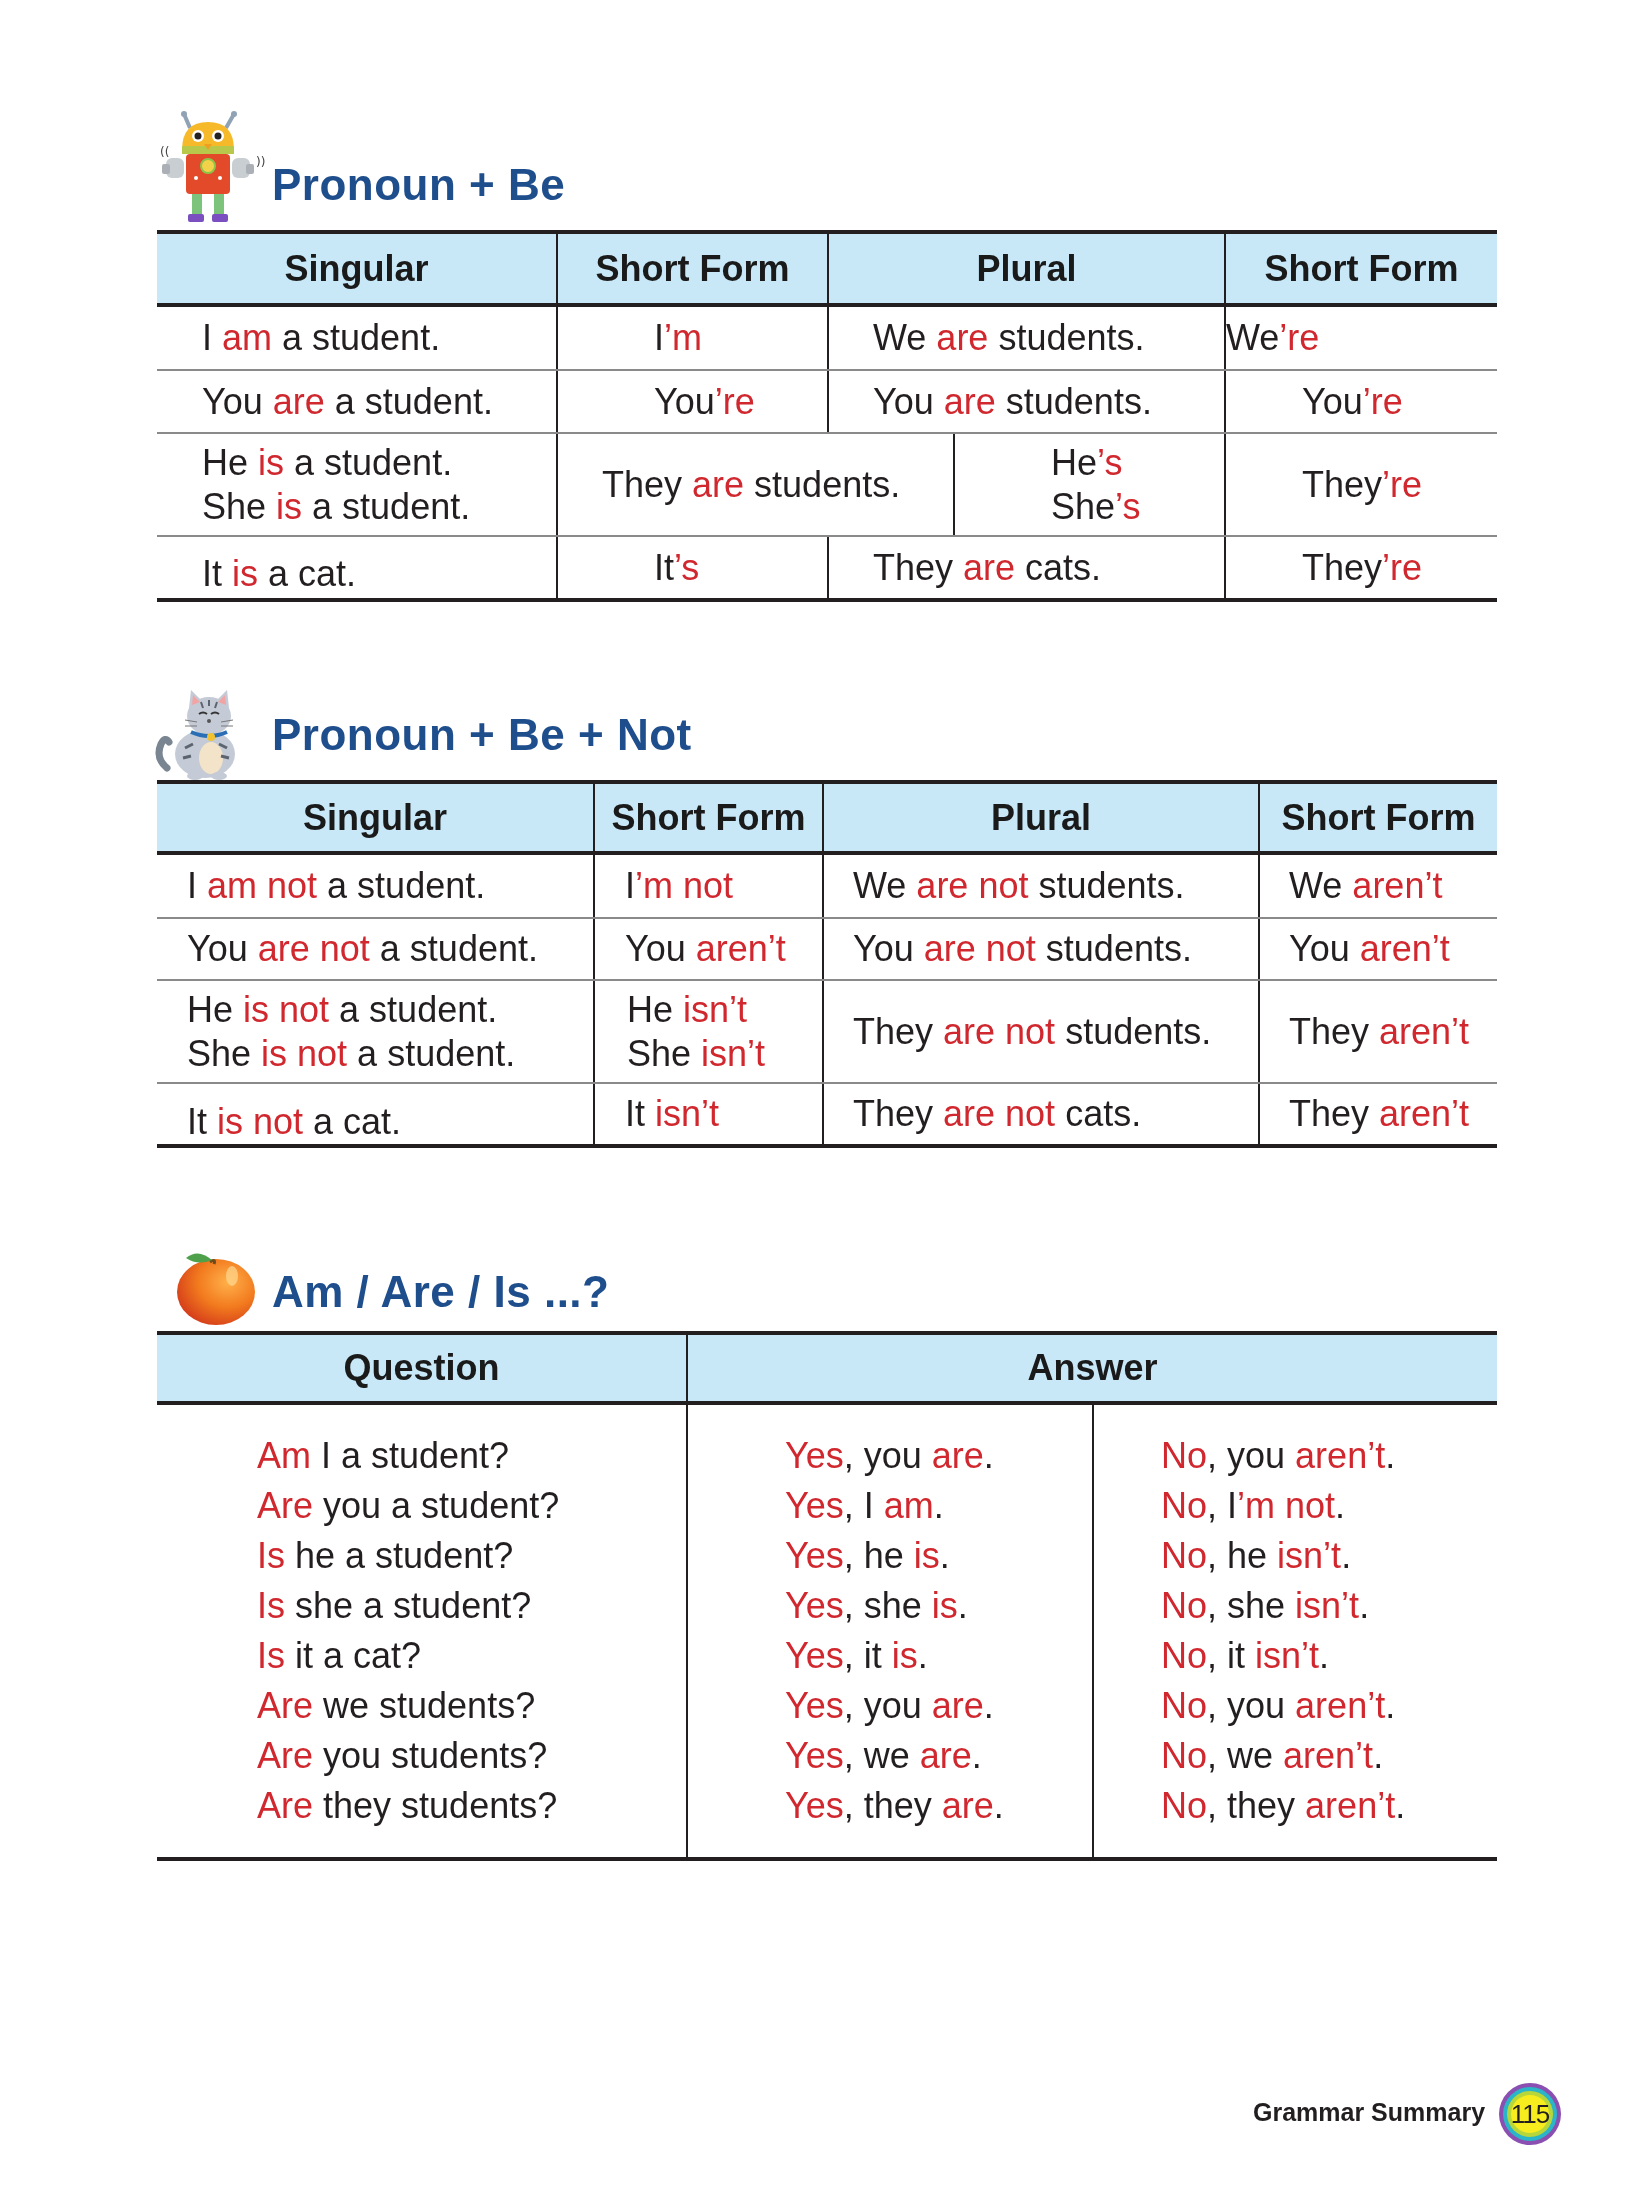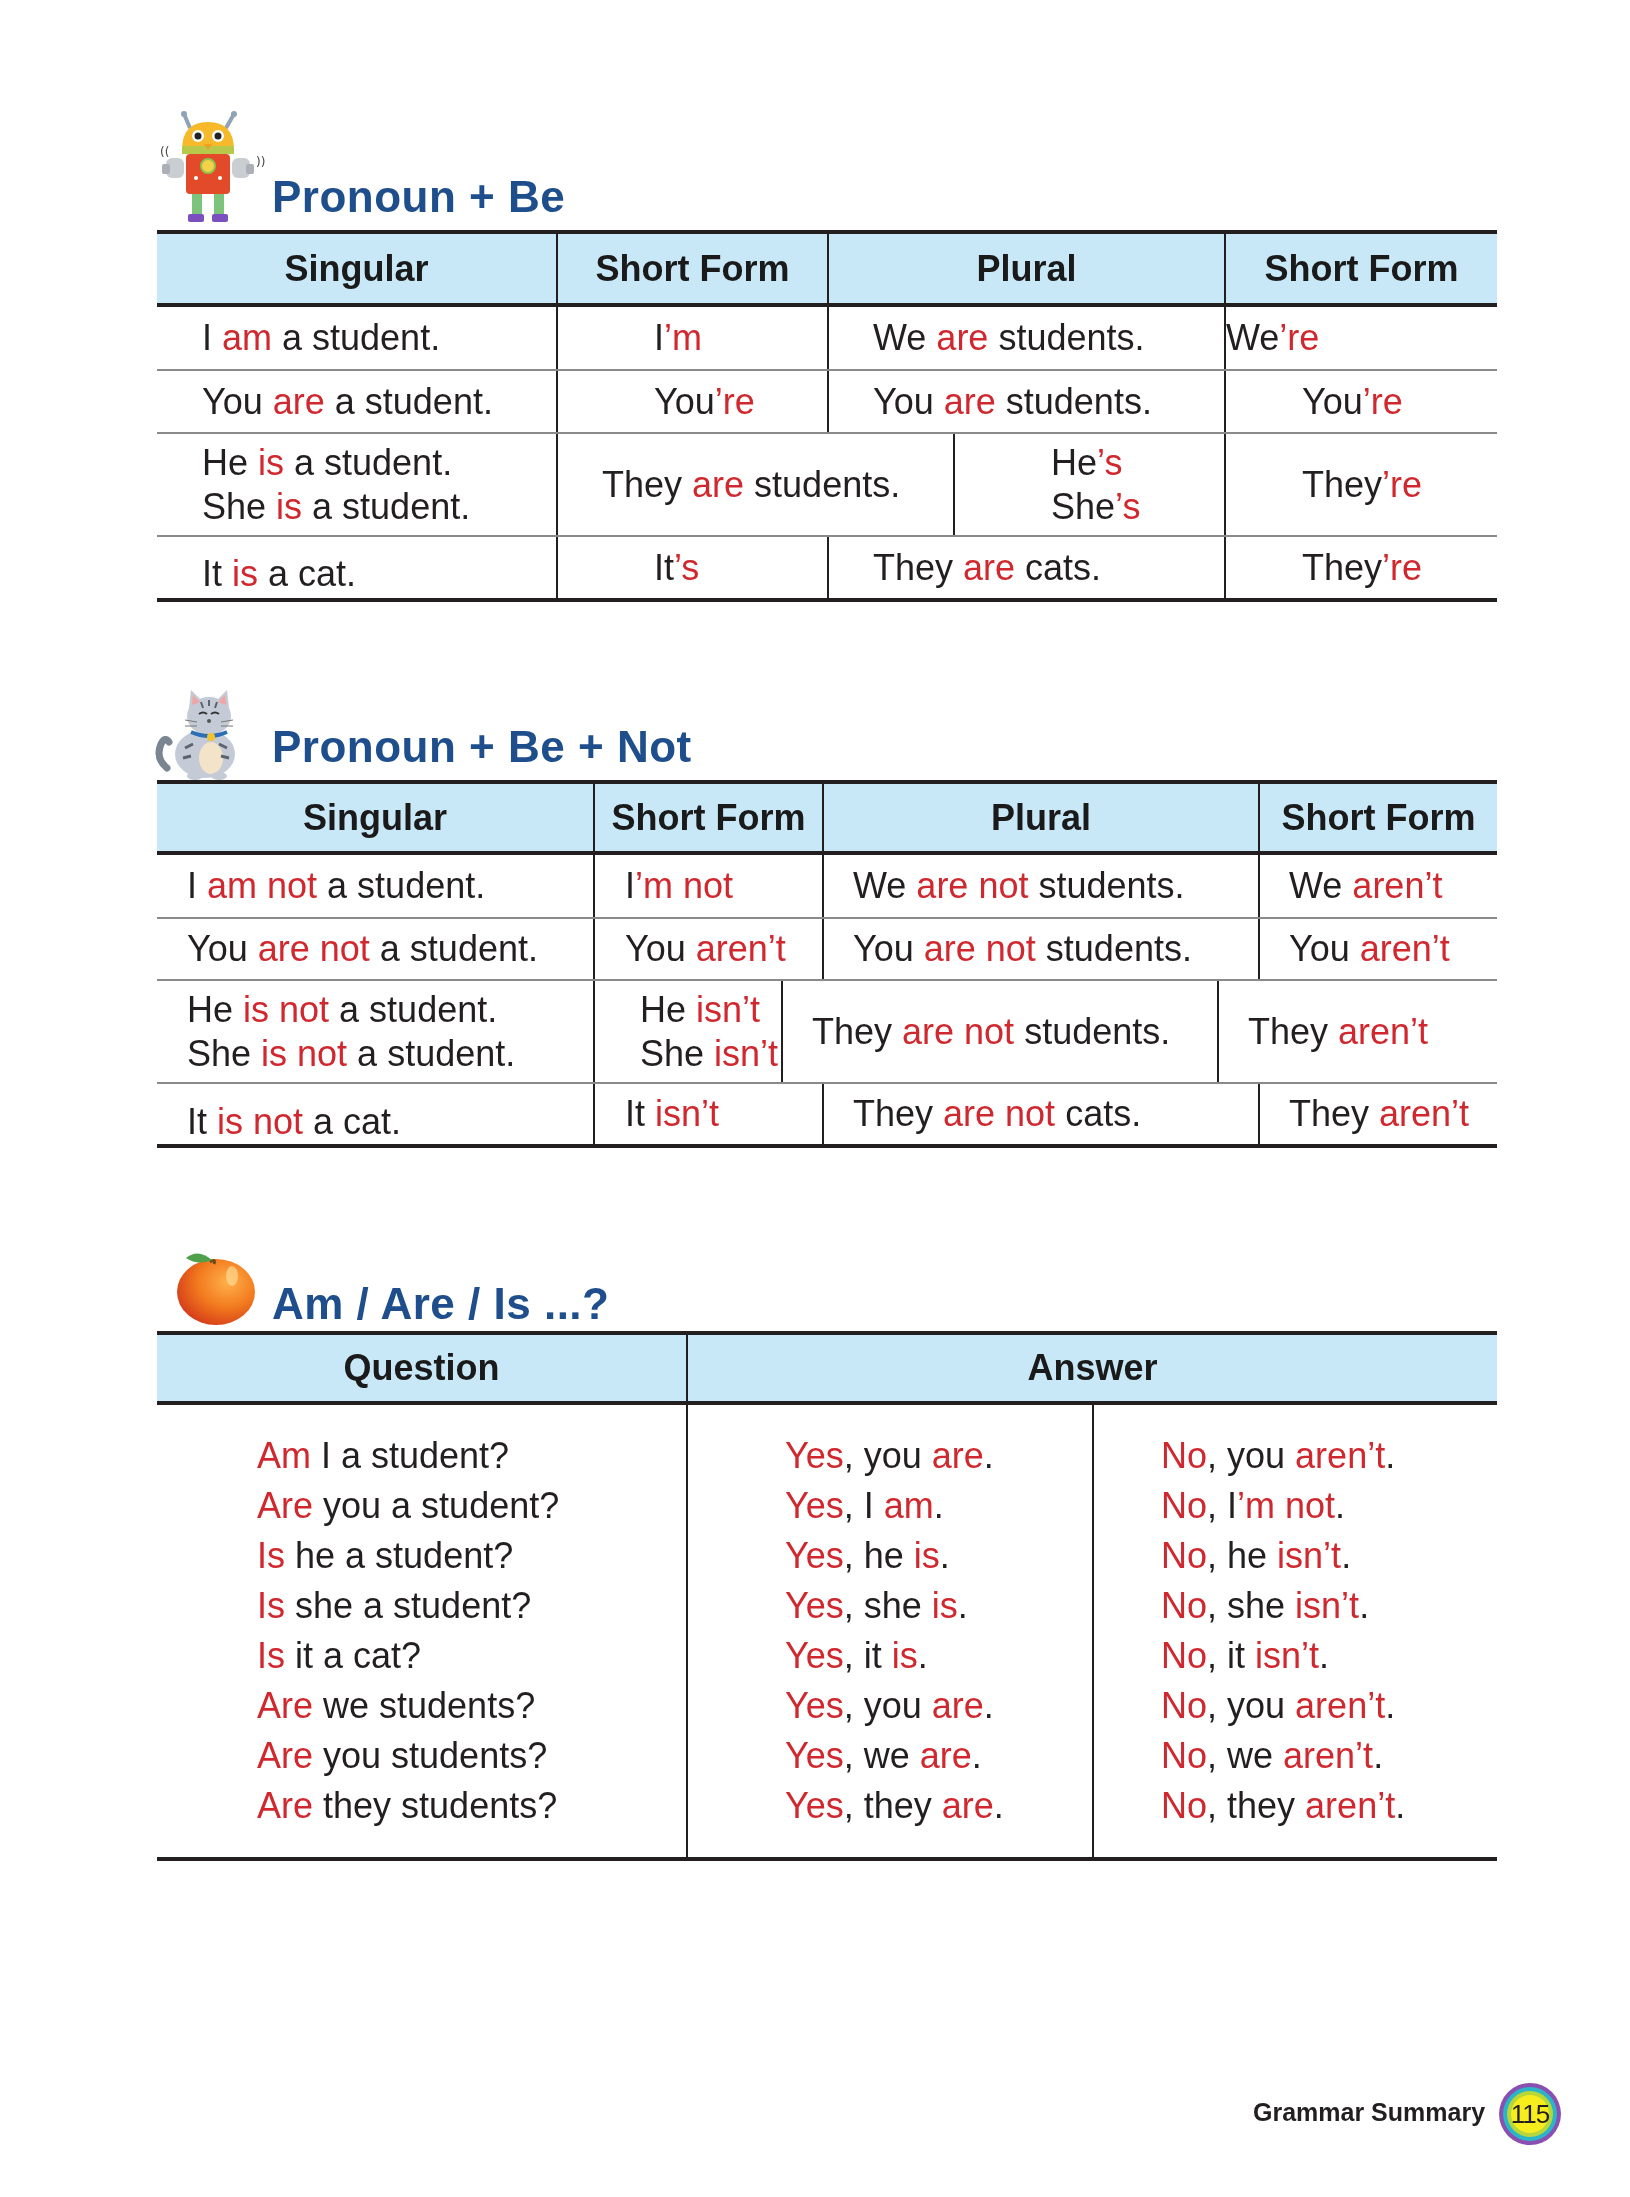--- a/index.html
+++ b/index.html
@@ -1,19 +1,19 @@
 <!DOCTYPE html>
 <html><head>
 <meta charset="utf-8">
 <style>
   * { box-sizing: border-box; margin: 0; padding: 0; }
   html, body { width: 1630px; height: 2197px; background: #ffffff; }
   body { position: relative; font-family: "Liberation Sans", "DejaVu Sans", sans-serif; color: #231f20; overflow: hidden; }
 
-  .section-title { position: absolute; font-weight: bold; font-size: 44px; color: #1f4e8c; letter-spacing: 0.5px; white-space: nowrap; line-height: 1; margin-top: 12px; }
+  .section-title { position: absolute; font-weight: bold; font-size: 44px; color: #1f4e8c; letter-spacing: 0.5px; white-space: nowrap; line-height: 1; }
   .icon-box { position: absolute; }
 
   .tbl { position: absolute; left: 157px; width: 1340px; border-top: 4px solid #231f20; border-bottom: 4px solid #231f20; }
   .thead { display: flex; background: #c8e8f8; border-bottom: 4px solid #231f20; }
   .th { font-weight: bold; font-size: 36px; text-align: center; display: flex; align-items: center; justify-content: center; color: #1a1a1a; border-left: 2px solid #231f20; }
   .th:first-child { border-left: none; }
   .trow { display: flex; border-top: 2px solid #8a8a8a; }
   .trow.first { border-top: none; }
   .td { font-size: 36px; display: flex; flex-direction: column; justify-content: center; border-left: 2px solid #231f20; line-height: 44px; white-space: nowrap; }
   .td:first-child { border-left: none; }
@@ -191,21 +191,21 @@
         </div>
         <div class="td" style="width: 239px; padding-left: 29px;">
           <div><span class="k">You </span><span class="r">aren’t</span></div>
         </div>
       </div>
       <div class="trow" style="height: 103px;">
         <div class="td" style="width: 436px; padding-left: 30px;">
           <div><span class="k">He </span><span class="r">is not</span><span class="k"> a student.</span></div>
           <div><span class="k">She </span><span class="r">is not</span><span class="k"> a student.</span></div>
         </div>
-        <div class="td" style="width: 188px; padding-left: 45px;">
+        <div class="td" style="width: 229px; padding-left: 32px;">
           <div><span class="k">He </span><span class="r">isn’t</span></div>
           <div><span class="k">She </span><span class="r">isn’t</span></div>
         </div>
         <div class="td" style="width: 436px; padding-left: 29px;">
           <div><span class="k">They </span><span class="r">are not</span><span class="k"> students.</span></div>
         </div>
         <div class="td" style="width: 239px; padding-left: 29px;">
           <div><span class="k">They </span><span class="r">aren’t</span></div>
         </div>
       </div>

